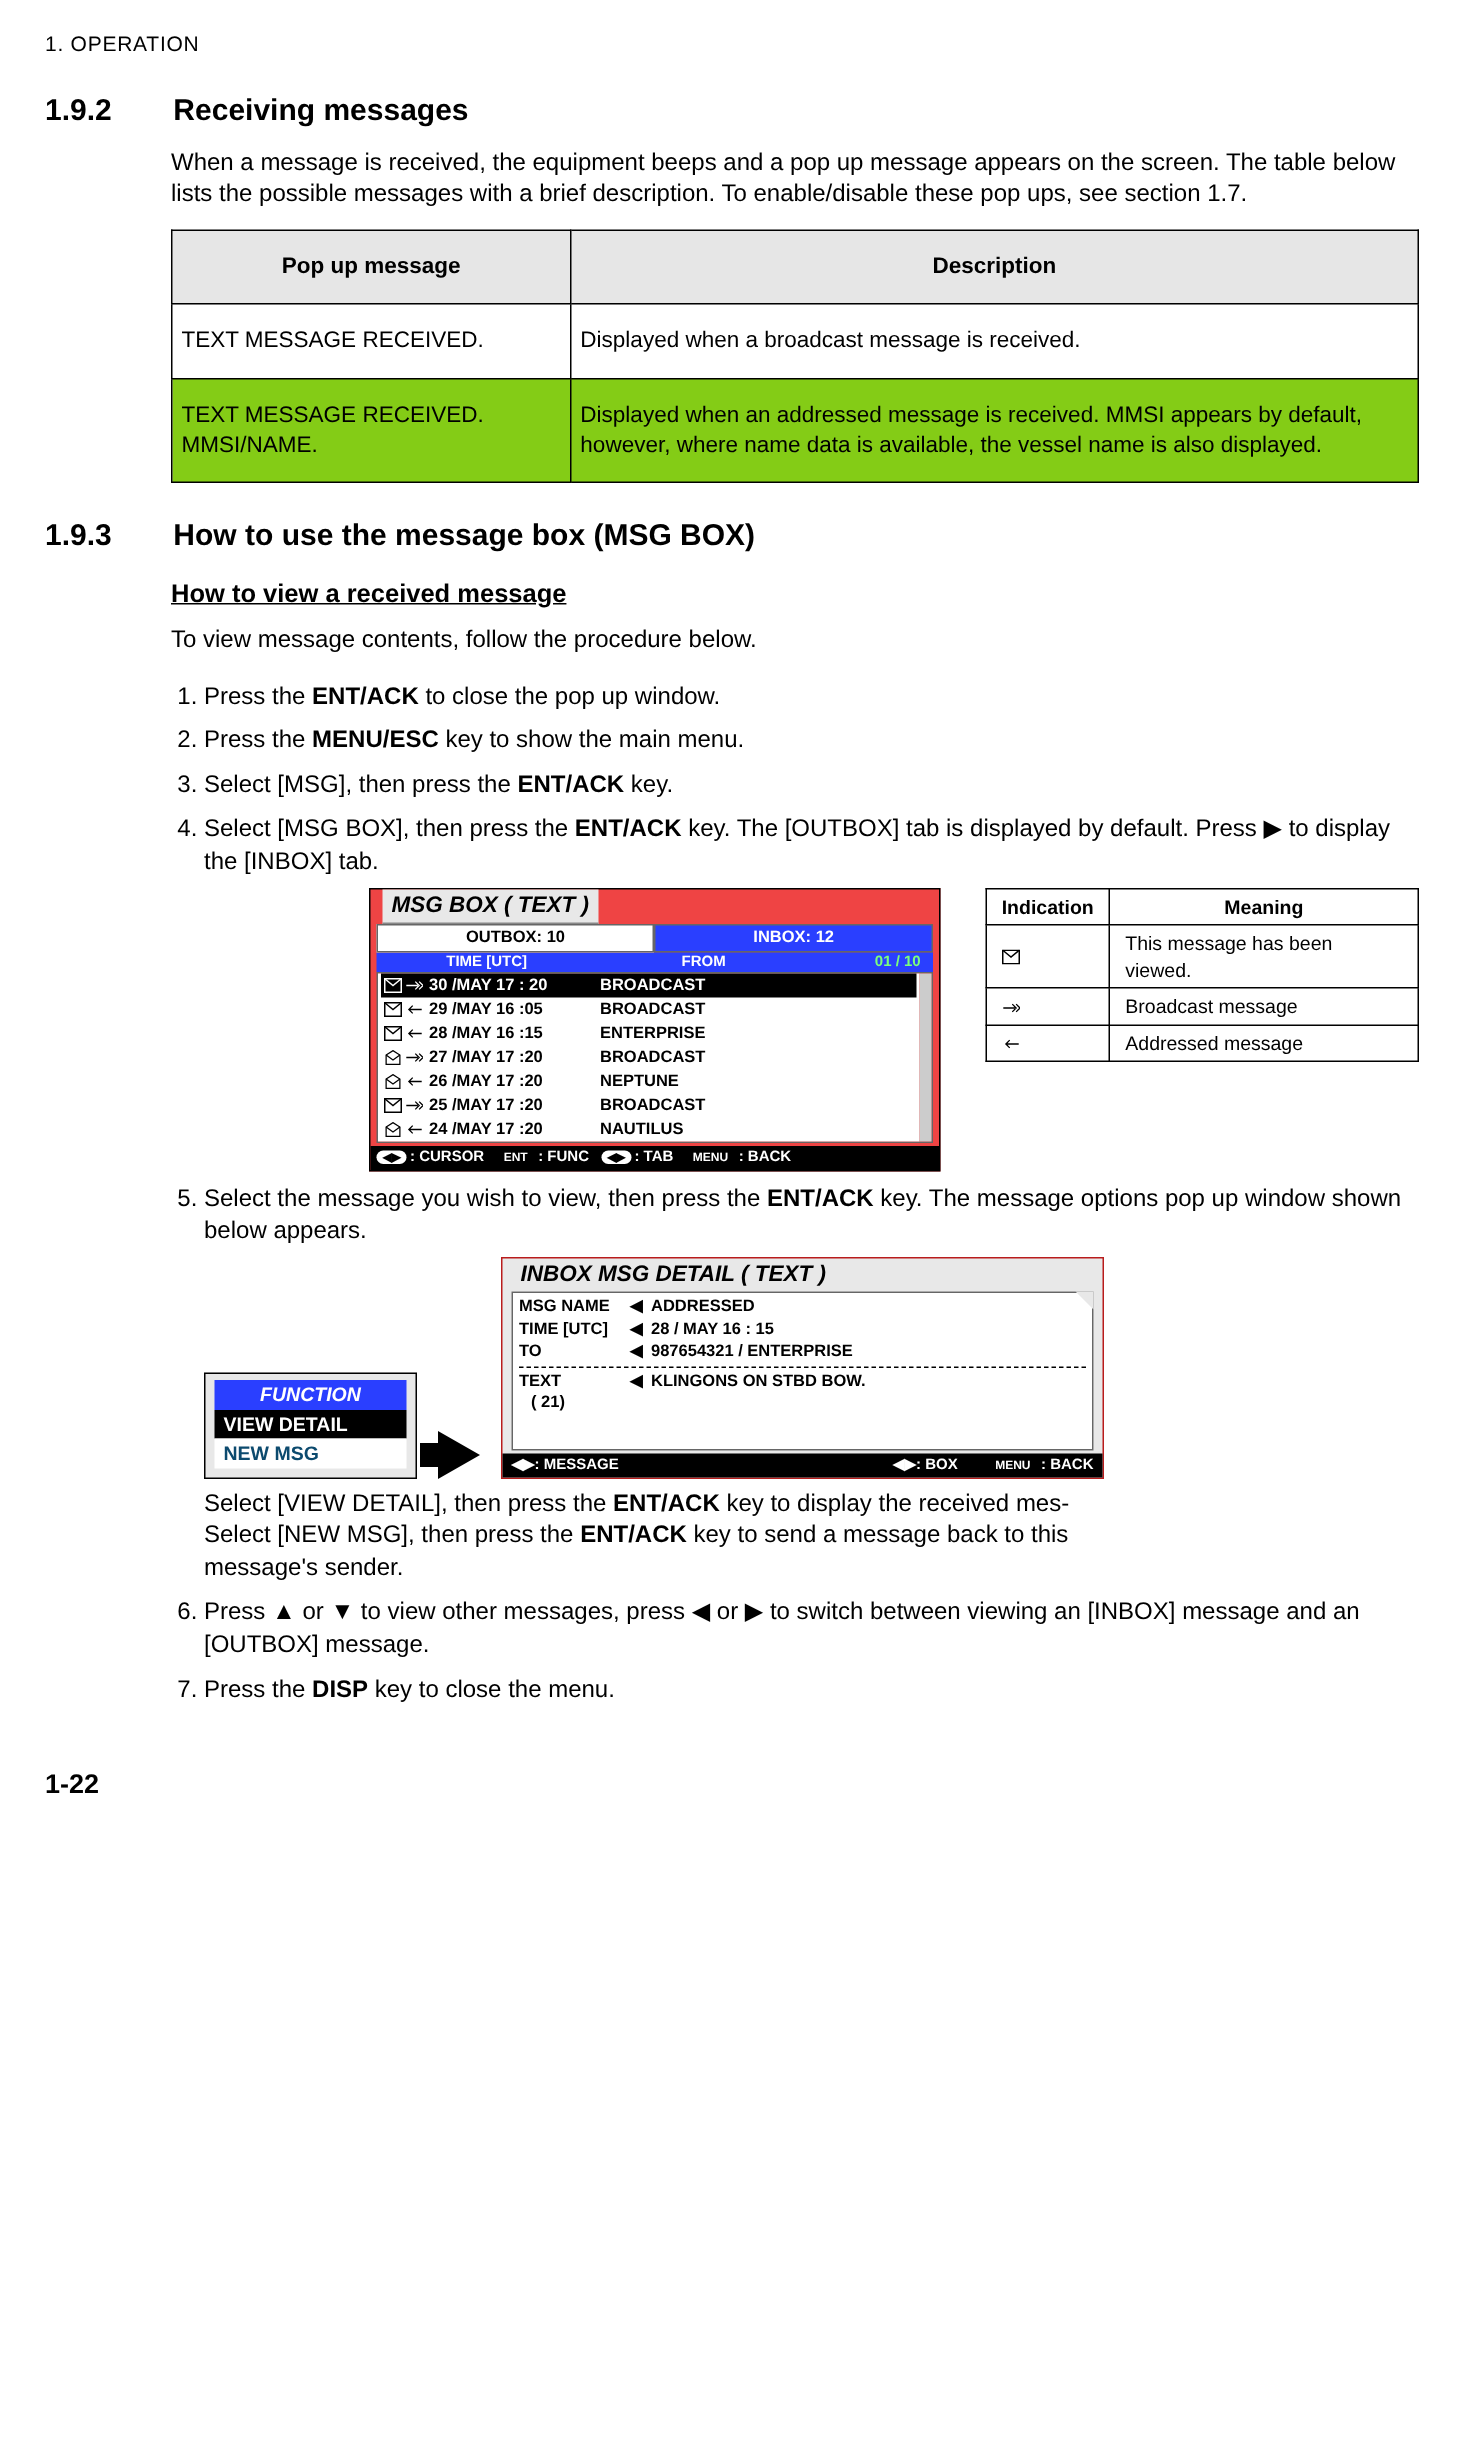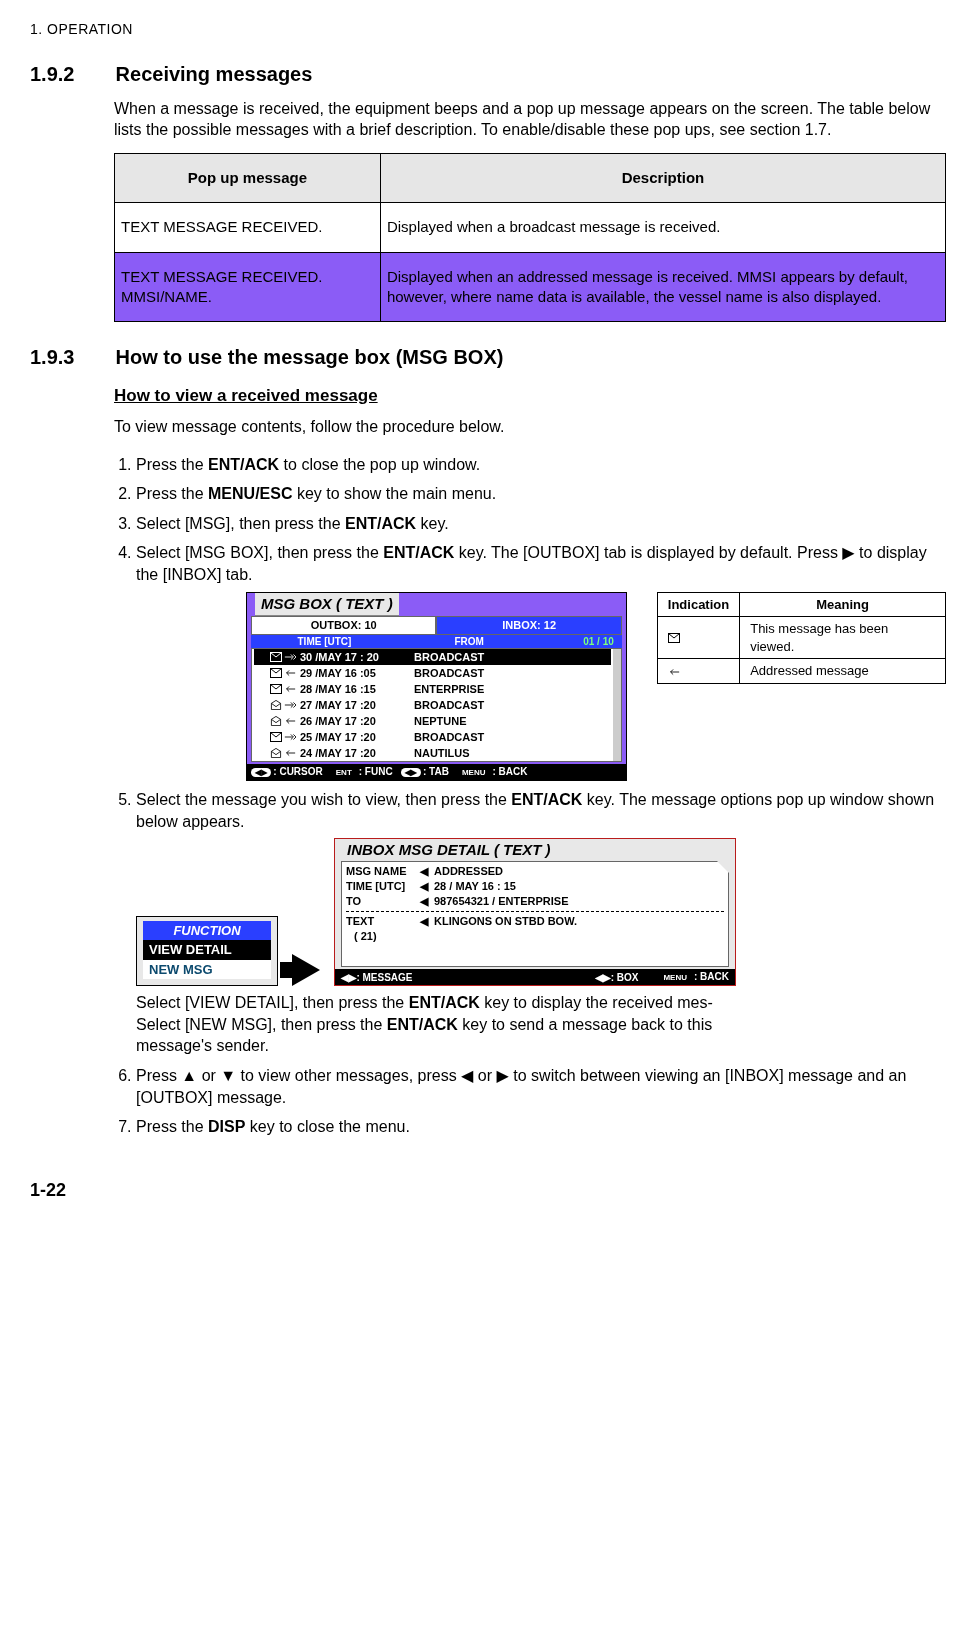--- a/index.html
+++ b/index.html
@@ -32,21 +32,21 @@
   }
   table.popup th { background: #e6e6e6; font-weight: bold; text-align: center; }
   h3.sub { margin-left:84px; font-size:17px; text-decoration: underline; margin-top:14px; margin-bottom:8px;}
   ol.steps { margin-left: 84px; padding-left: 22px; }
   ol.steps li { margin-bottom: 8px; }
   .keybold { font-weight: bold; }
   
   .screen-wrap { margin-left: 110px; display:flex; gap:30px; align-items:flex-start; margin-top:6px; margin-bottom:6px;}
   .screen-box {
     width: 380px;
-    background: #8b5cf6;
+    background: #ef4444;
     border: 1px solid #000;
     font-family: Arial, sans-serif;
     font-size: 12px;
     position: relative;
   }
   .screen-title {
     background: #e8e8e8;
     font-size: 15px;
     font-weight: bold;
     font-style: italic;
@@ -58,21 +58,21 @@
   }
   .tabs-row { display:flex; margin: 0 4px; font-size:11px; font-weight:bold;}
   .tab { flex:1; text-align:center; padding:1px 0; border:1px solid #666; }
   .tab.outbox { background:#fff; color:#000; }
   .tab.inbox { background:#2a3fff; color:#fff; }
   .col-header { display:flex; background:#2a3fff; color:#fff; font-size:10px; font-weight:bold; padding:0 4px;}
   .col-header .time { flex:1.2; text-align:center;}
   .col-header .from { flex:1.3; text-align:center;}
   .col-header .pg { flex:0.6; color:#7cff7c; text-align:right; padding-right:4px;}
   .msg-list { background:#fff; padding:0 2px; font-size:11px; font-weight:bold; }
-  .msg-row { display:flex; align-items:center; gap:4px; padding:0 16px; height:16px; }
+  .msg-row { display:flex; align-items:center; gap:4px; padding:0 2px; height:16px; }
   .msg-row.sel { background:#000; color:#fff; }
   .msg-row .ico { width:26px; display:flex; gap:2px; font-size:10px;}
   .msg-row .dt { width:110px; }
   .msg-row .frm { flex:1; }
   .scroll-ind { width:8px; background:#ccc; }
   .list-wrap { display:flex; margin:0 4px 2px 4px; border:1px solid #666;}
   .list-inner{ flex:1; }
   .footer-bar { background:#000; color:#fff; font-size:10px; display:flex; gap:8px; padding:1px 4px; align-items:center; font-weight:bold;}
   .footer-bar .pill { background:#fff; color:#000; border-radius:7px; padding:0 4px; font-size:8px; margin-right:2px;}
   .ovalbtn { display:inline-block; background:#000; color:#fff; border-radius:8px; font-size:8px; padding:0 5px; margin-right:2px;}
@@ -150,21 +150,21 @@
 <table class="popup">
   <tbody>
       <tr>
     <th style="width:32%">Pop up message</th>
     <th>Description</th>
   </tr>
   <tr>
     <td>TEXT MESSAGE RECEIVED.</td>
     <td>Displayed when a broadcast message is received.</td>
   </tr>
-  <tr style="background:#8b5cf6;">
+  <tr style="background:#84cc16;">
     <td>TEXT MESSAGE RECEIVED. MMSI/NAME.</td>
     <td>Displayed when an addressed message is received. MMSI appears by default, however, where name data is available, the vessel name is also displayed.</td>
   </tr>
 </tbody>
   </table>
 
 <h2 class="sec">
   <span class="num">1.9.3</span>
   <span>How to use the message box (MSG BOX)</span>
 </h2>
@@ -312,20 +312,28 @@
           <th>Meaning</th>
         </tr>
         <tr>
           <td class="ico-cell">
             <svg class="envico" viewBox="0 0 12 10">
                   <rect x="0.5" y="0.5" width="11" height="9" fill="none" stroke="#000"></rect>
                   <path d="M0.5 0.5 L6 5 L11.5 0.5" fill="none" stroke="#000"></path>
                 </svg>
           </td>
           <td>This message has been viewed.</td>
+        </tr>
+        <tr>
+          <td class="ico-cell">
+            <svg class="envico" viewBox="0 0 14 10">
+                  <path d="M1 5 L10 5 M8 2 L11 5 L8 8 M11 2 L14 5 L11 8" fill="none" stroke="#000"></path>
+                </svg>
+          </td>
+          <td>Broadcast message</td>
         </tr>
         <tr>
           <td class="ico-cell">
             <svg class="envico" viewBox="0 0 14 10">
                   <path d="M13 5 L3 5 M6 2 L3 5 L6 8" fill="none" stroke="#000"></path>
                 </svg>
           </td>
           <td>Addressed message</td>
         </tr>
       </tbody>

